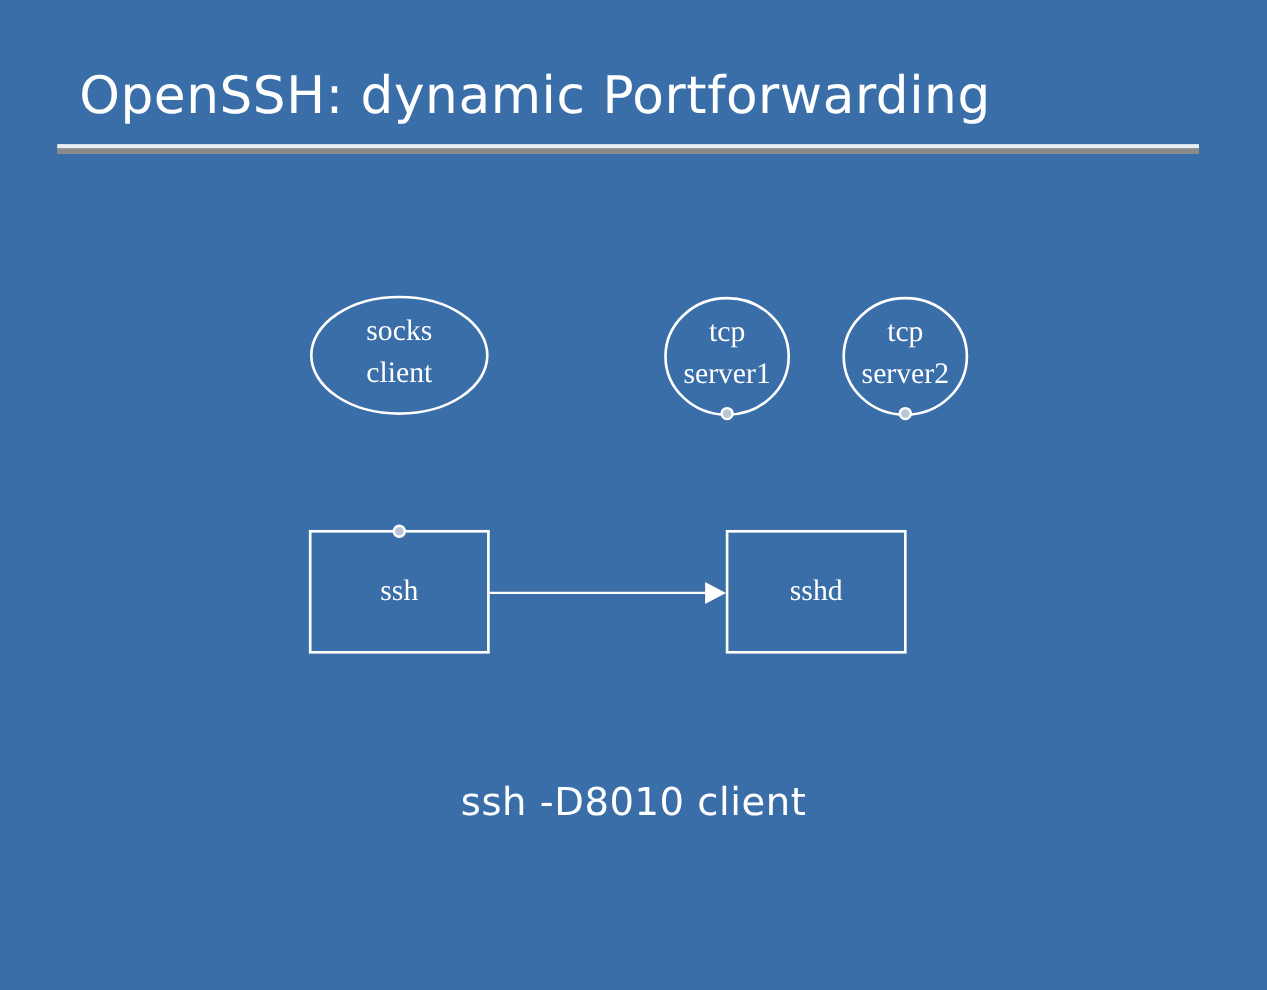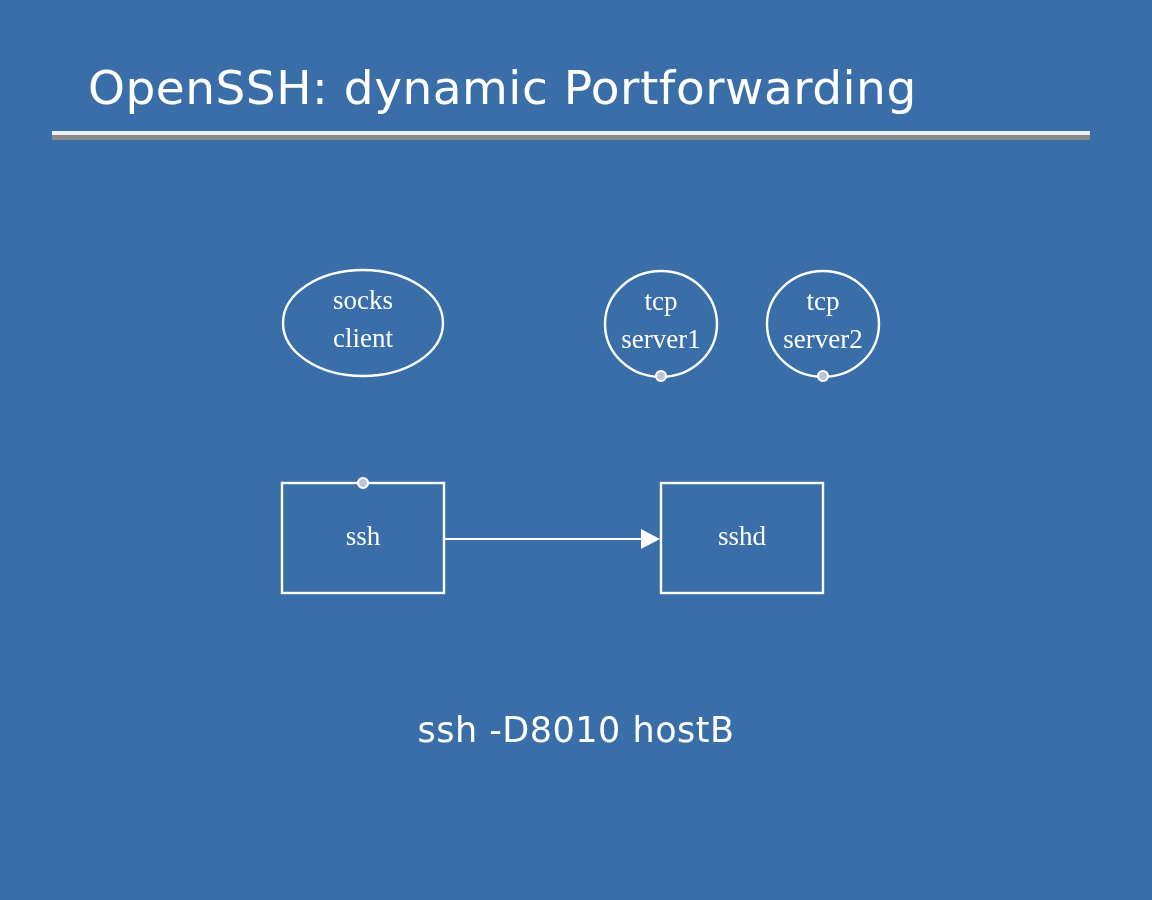--- a/index.html
+++ b/index.html
@@ -21,21 +21,20 @@
     left: 72px;
     top: 62px;
     width: 1020px;
     color: #ffffff;
     font-family: "DejaVu Sans", sans-serif;
     font-size: 47px;
     font-weight: 400;
     letter-spacing: 0.5px;
     line-height: 1.1;
     white-space: nowrap;
-    margin-left: 16px;
   }
 
   
   #title-rule {
     position: absolute;
     left: 52px;
     top: 131px;
     width: 1038px;
     height: 9px;
   }
@@ -148,13 +147,13 @@
     <text class="node-label" x="742" y="539">sshd</text>
   </g>
 
   <g>
     <line class="conn-line" x1="444" y1="539" x2="642" y2="539"></line>
     <polygon class="arrow-head" points="641,529 660,539 641,549"></polygon>
   </g>
 
 </svg>
 
-<div id="caption">ssh -D8010 hostB</div>
+<div id="caption">ssh -D8010 client</div>
 
 </body></html>

